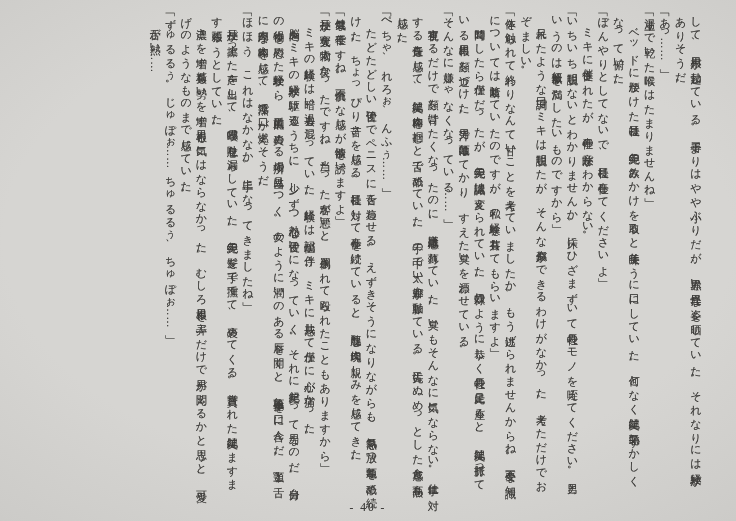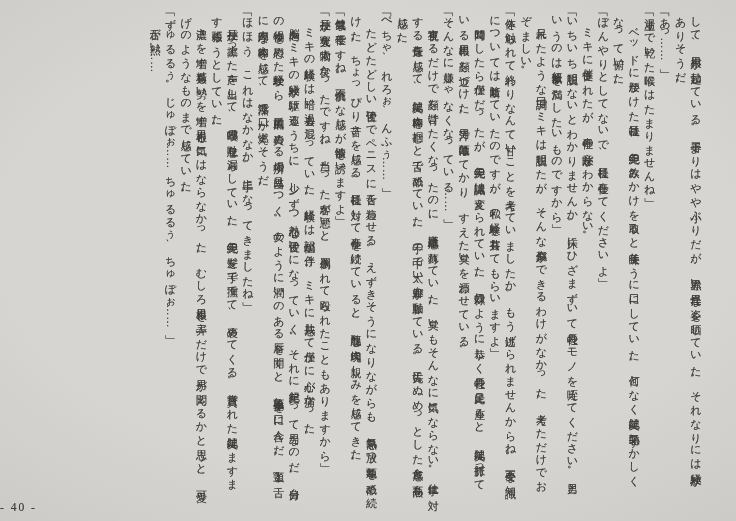--- a/index.html
+++ b/index.html
@@ -39,21 +39,21 @@
     padding: 0;
   }
   .text-block p.indent {
     text-indent: 1em;
   }
   .page-footer {
     position: absolute;
     left: 0;
     right: 0;
     bottom: 8px;
-    text-align: left;
+    text-align: center;
     font-size: 11.5px;
     letter-spacing: 2px;
     color: var(--ink, #3d3c3a);
     text-shadow: 0 0 0.45px rgba(60,58,55,0.5);
   }
 </style>
 </head>
 <body>
 
 <div class="scan-page" style="--scan-bg: #c8c7c4; --page-bg: #d6d5d2; --ink: #3d3c3a;">

